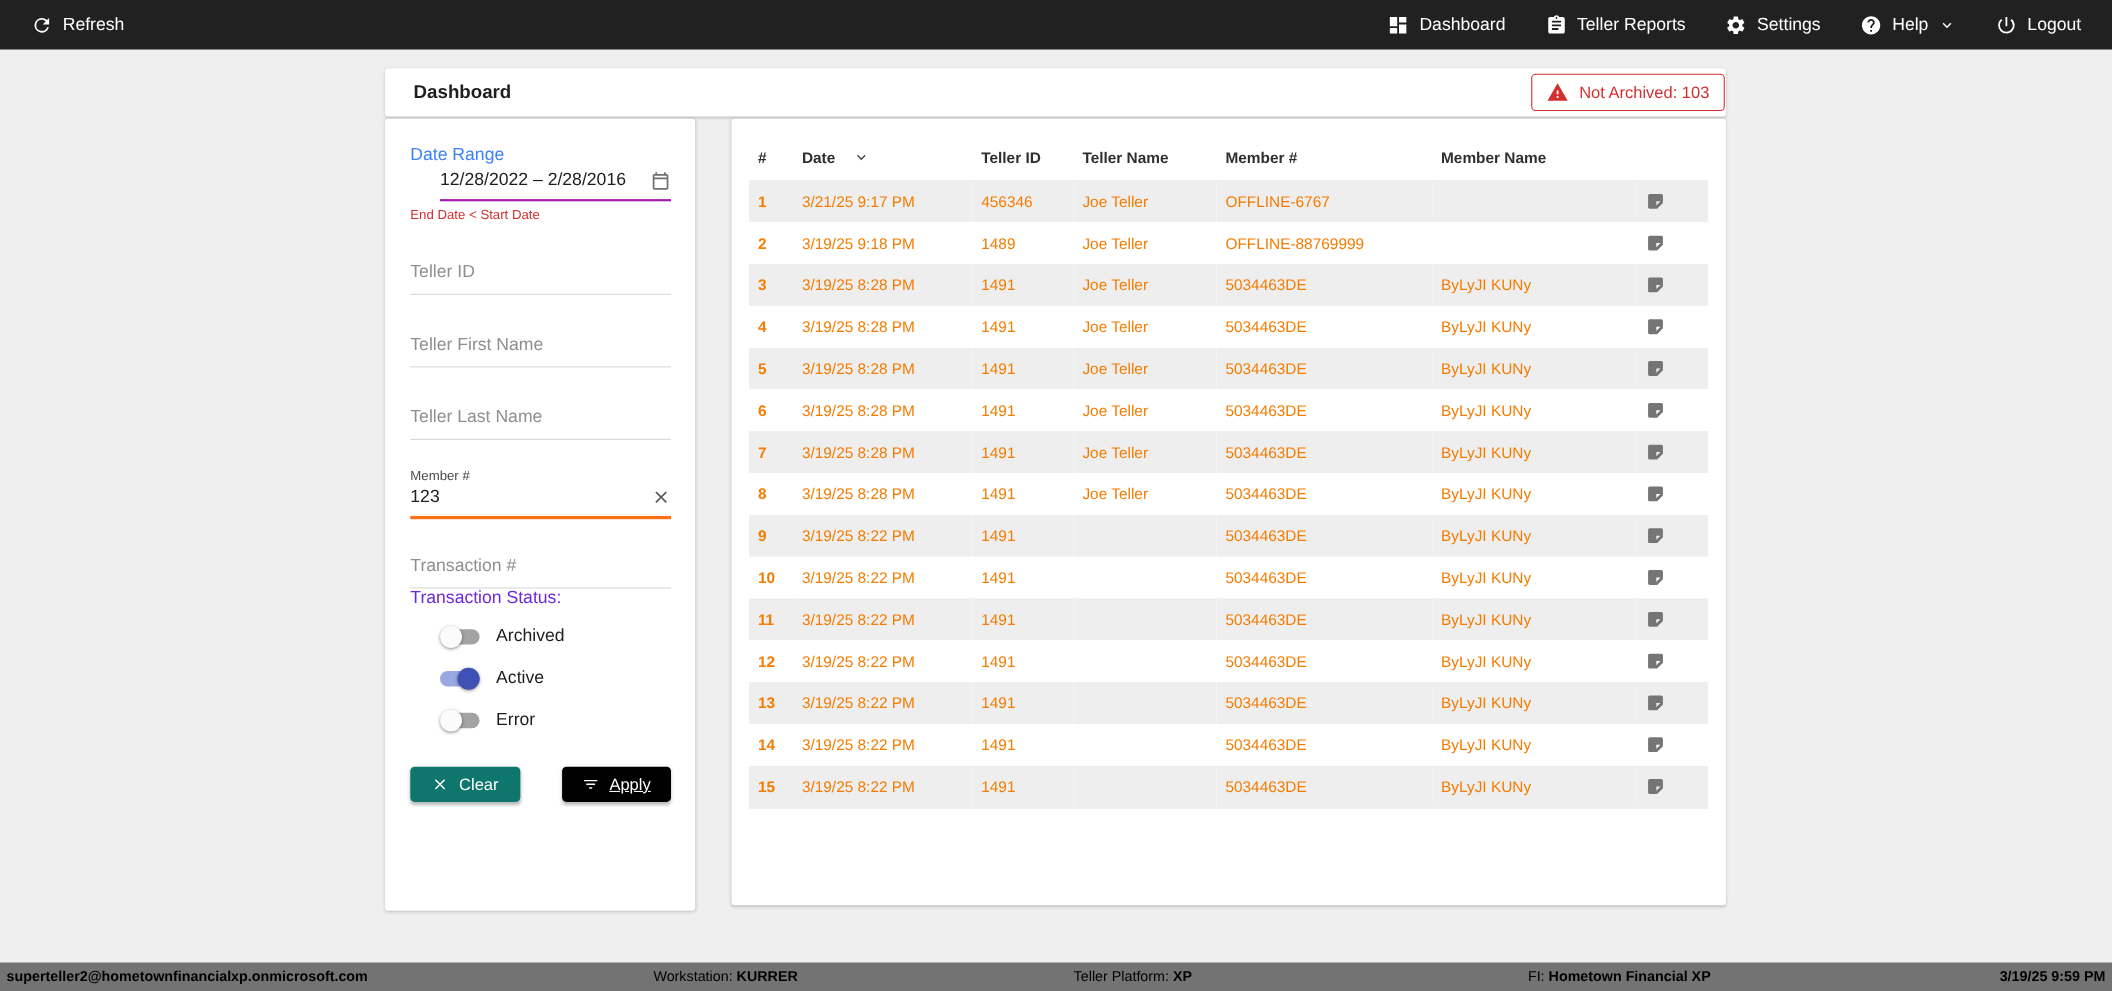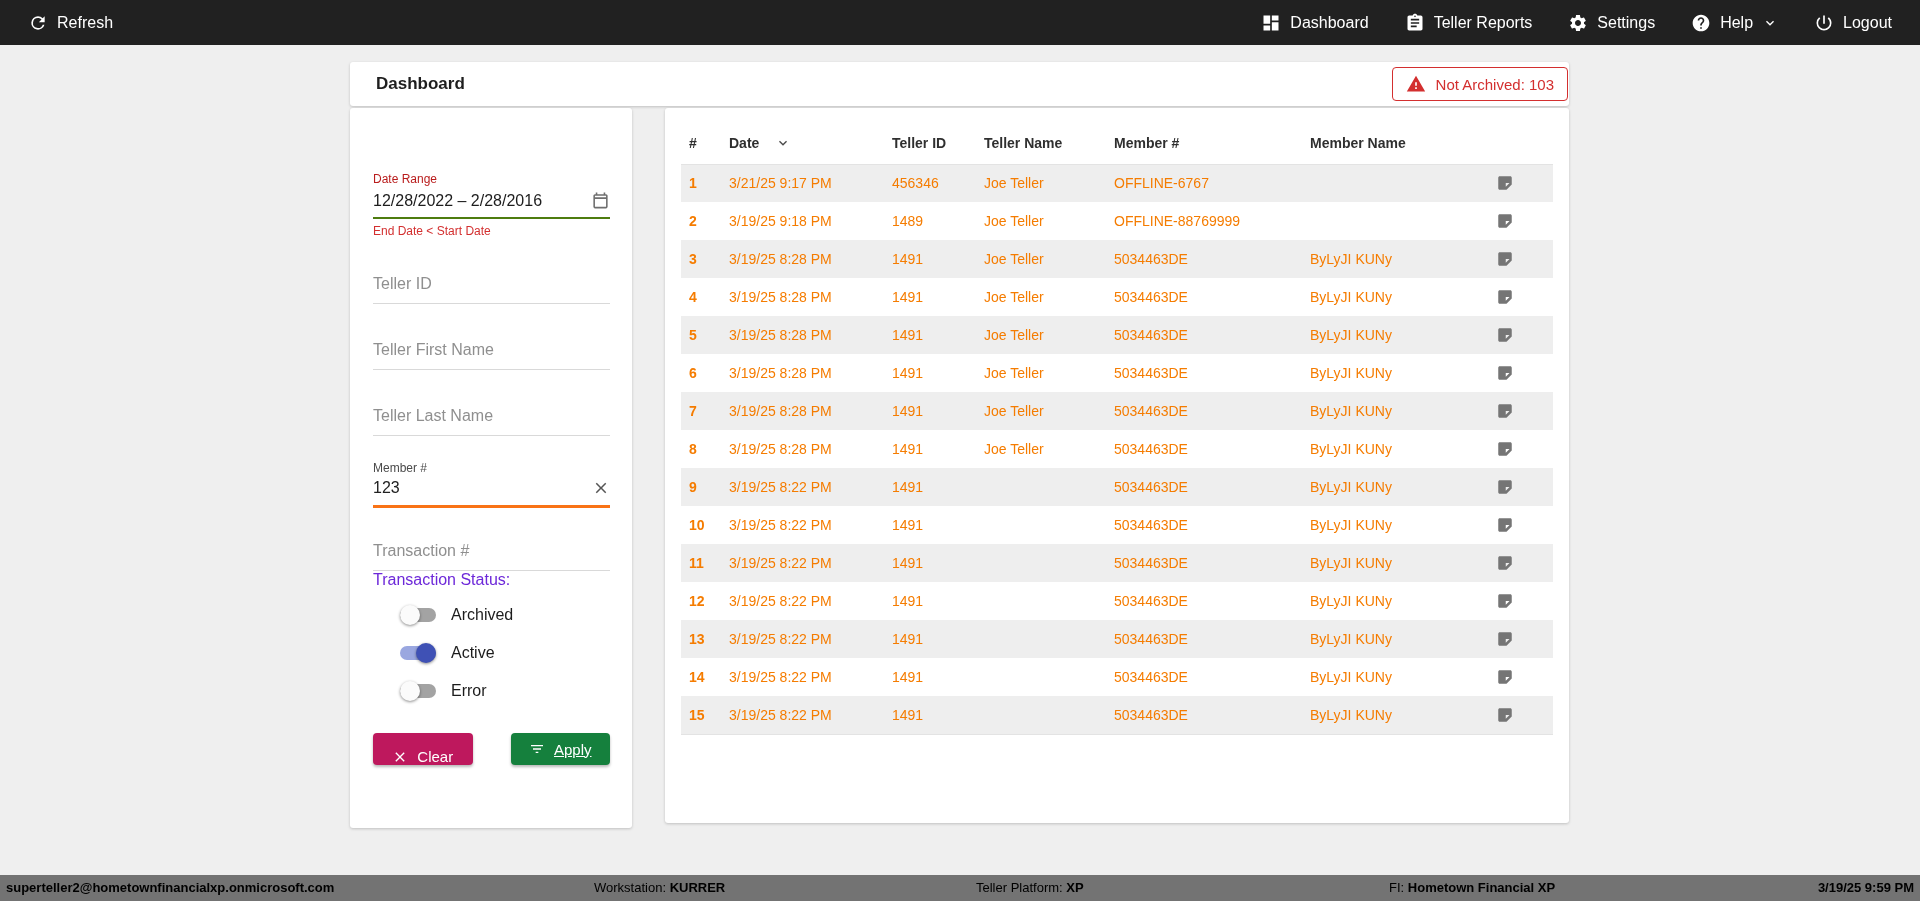--- a/index.html
+++ b/index.html
@@ -24,23 +24,23 @@
   .header-card { position:absolute; left:350px; top:17px; width:1219px; height:44px;
                  display:flex; align-items:center; justify-content:space-between; padding-left:26px; }
   .page-title { font-size:17px; font-weight:700; color:#1e1e1e; }
   .badge { display:flex; align-items:center; gap:10px; height:34px; padding:0 13px; margin-right:1px;
            border:1px solid #d32f2f; border-radius:4px; background:#fff; color:#d32f2f;
            font-size:15px; cursor:pointer; }
 
   
   .filter-card { position:absolute; left:350px; top:63px; width:282px; height:720px;
                  padding:24px 22px 0 23px; }
-  .dr-label { font-size:12px; color:#b91c1c;margin-top:40px; }
-  .dr-field { display:flex; align-items:center; justify-content:space-between;
-              padding:5px 0 7px; border-bottom:2px solid #4d7c0f; cursor:pointer; }
+  .dr-label { font-size:16px; color:#3b82f6; }
+  .dr-field { display:flex; justify-content:space-between;
+              padding:5px 0 7px; border-bottom:2px solid #a21caf; cursor:pointer;margin-left:27px; }
   .dr-value { font-size:16px; color:#1d1d1d; }
   .dr-error { font-size:12px; color:#d32f2f; margin-top:5px; }
 
   .tf { margin-top:31px; }
   .tf input { width:100%; border:none; border-bottom:1px solid #d9d9d9; background:transparent;
               font-size:16px; font-family:inherit; color:#212121; padding:6px 0 10px; outline:none; }
   .tf input::placeholder { color:#8f8f8f; opacity:1; }
 
   .member-group { margin-top:25px; }
   .mg-label { font-size:12px; color:#4a4a4a; }
@@ -58,22 +58,22 @@
   .thumb { position:absolute; top:0; left:0; width:20px; height:20px; border-radius:50%;
            background:#fbfbfb; box-shadow:0 1px 3px rgba(0,0,0,.45); }
   .toggle-row.on .track { background:#9aa7e0; }
   .toggle-row.on .thumb { left:16px; background:#3f51b5; }
   .toggle-label { font-size:16px; color:#1c1c1c; }
 
   .btn-row { display:flex; gap:38px; margin-top:30px; }
   .btn { display:flex; align-items:center; justify-content:center; gap:9px; width:104px; height:32px;
          border:none; border-radius:4px; font-size:15px; color:#fff; cursor:pointer;
          box-shadow:0 2px 3px rgba(0,0,0,.28); }
-  .btn-clear { background:#be185d;align-items:flex-end; }
-  .btn-apply { background:#15803d;text-decoration:underline; }
+  .btn-clear { background:#0f766e; }
+  .btn-apply { background:#000000;text-decoration:underline; }
 
   
   .table-card { position:absolute; left:665px; top:63px; width:904px; height:715px;
                 padding:14px 16px 0; display:flex; flex-direction:column; }
   table { width:100%; border-collapse:collapse; table-layout:fixed; }
   th { font-size:14px; font-weight:700; color:#2f2f2f; text-align:left; height:42px;
        border-bottom:1px solid #e3e3e3; padding:0 8px; white-space:nowrap; }
   td { font-size:14px; color:#f57c00; height:38px; padding:0 8px; white-space:nowrap; overflow:hidden; }
   tbody tr:nth-child(odd) { background:#eeeeee; }
   tbody tr:last-child { border-bottom:1px solid #e3e3e3; }

